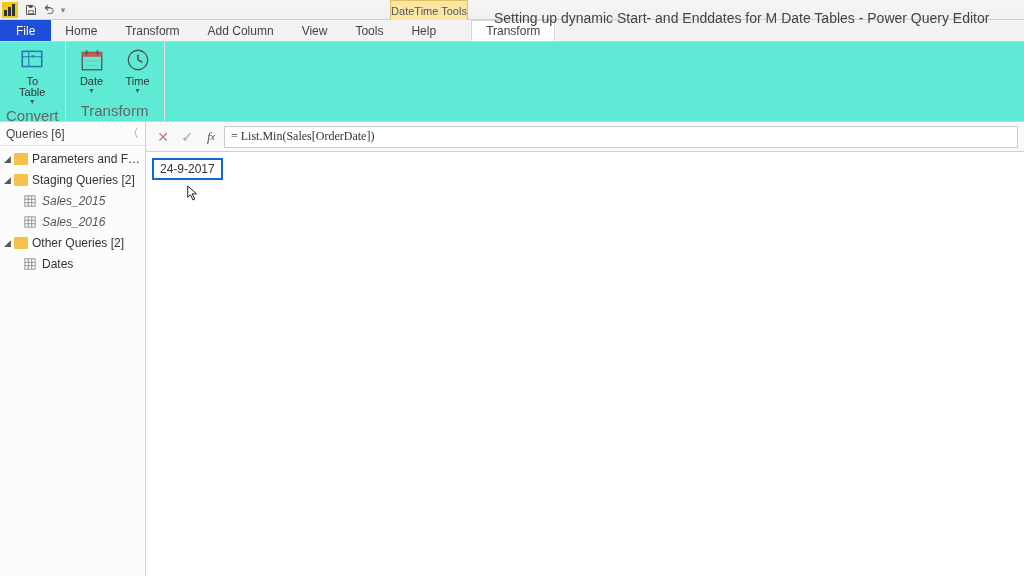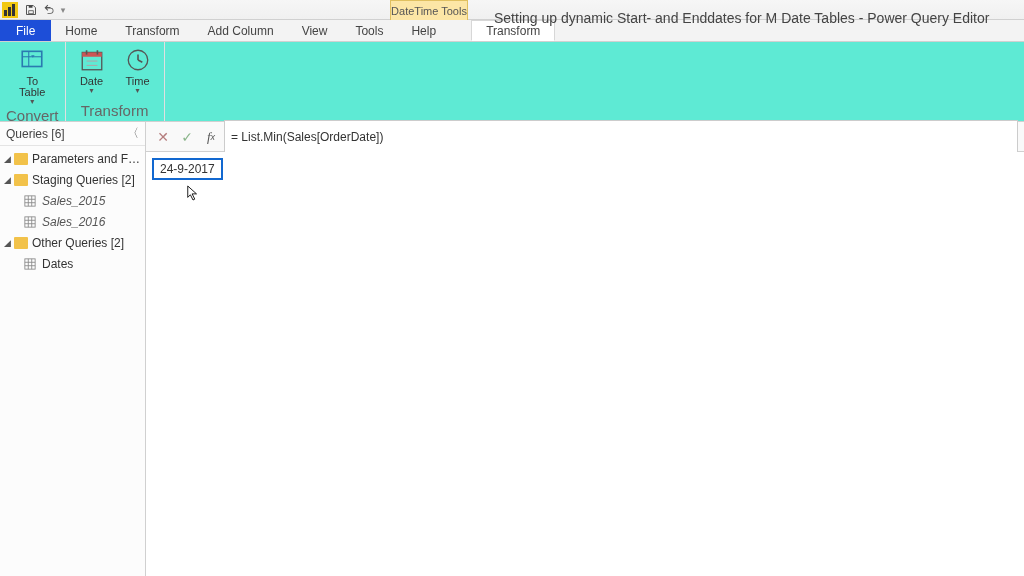--- a/index.html
+++ b/index.html
@@ -51,21 +51,21 @@
   .qitem .il { font-size:12px; color:#333; }
   .qitem .il.italic { font-style:italic; color:#555; }
 
   
   .content { flex:1; display:flex; flex-direction:column; position:relative; }
   .formula-bar { height:30px; background:#f9f9f9; border-bottom:1px solid #d0d0d0; display:flex; align-items:center; padding:0 6px; gap:2px; }
   .fbtn { width:22px; height:22px; display:flex; align-items:center; justify-content:center; color:#888; cursor:pointer; font-size:14px;}
   .fbtn.cancel { color:#b57d7d; }
   .fbtn.confirm { color:#8ab58a; }
   .fbtn.fx { font-style:italic; font-family:Georgia,serif; font-size:13px; color:#555;}
-  .formula-input { flex:1; height:22px; border:1px solid #ccc; background:#fff; padding:16px 6px; font-family:Liberation Sans, sans-serif; font-size:12px; color:#333; display:flex; align-items:center;}
+  .formula-input { flex:1; height:22px; border:1px solid #ccc; background:#fff; padding:4px 6px; font-family:Liberation Serif, serif; font-size:12px; color:#333; display:flex; align-items:center;}
   
   .result-area { flex:1; background:#fff; position:relative; padding:6px;}
   .result-value { display:inline-block; border:2px solid #1268d0; padding:2px 6px; font-size:12px; color:#333; background:#fff;}
   .cursor-arrow { position:absolute; left:40px; top:32px; }
   .cursor-arrow svg { width:14px; height:18px; }
 </style>
 </head>
 <body>
 
 <div class="qat">

